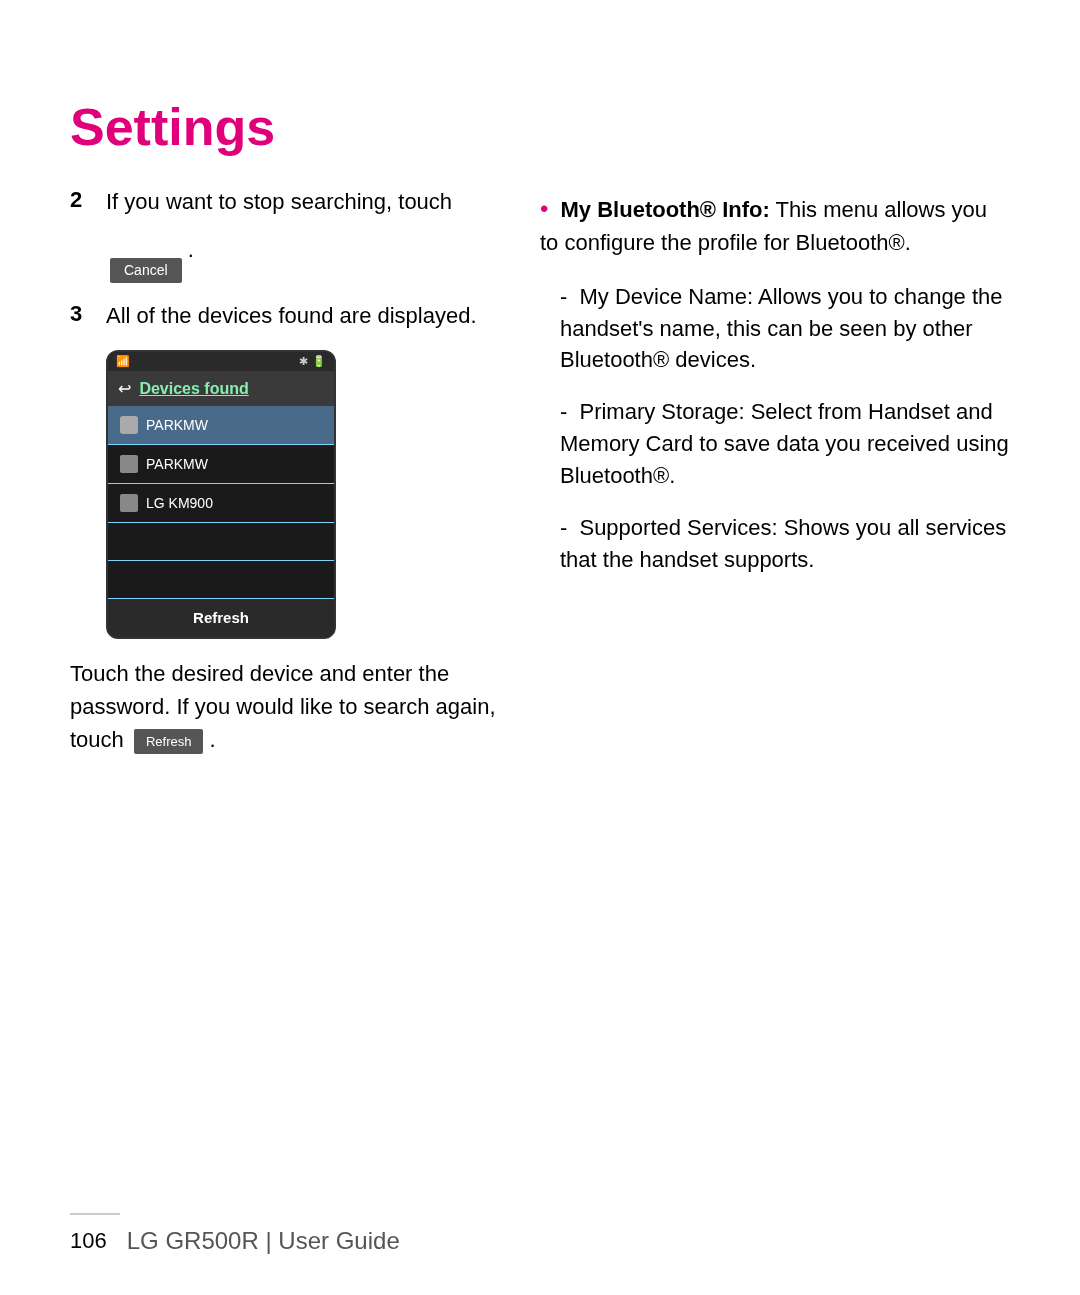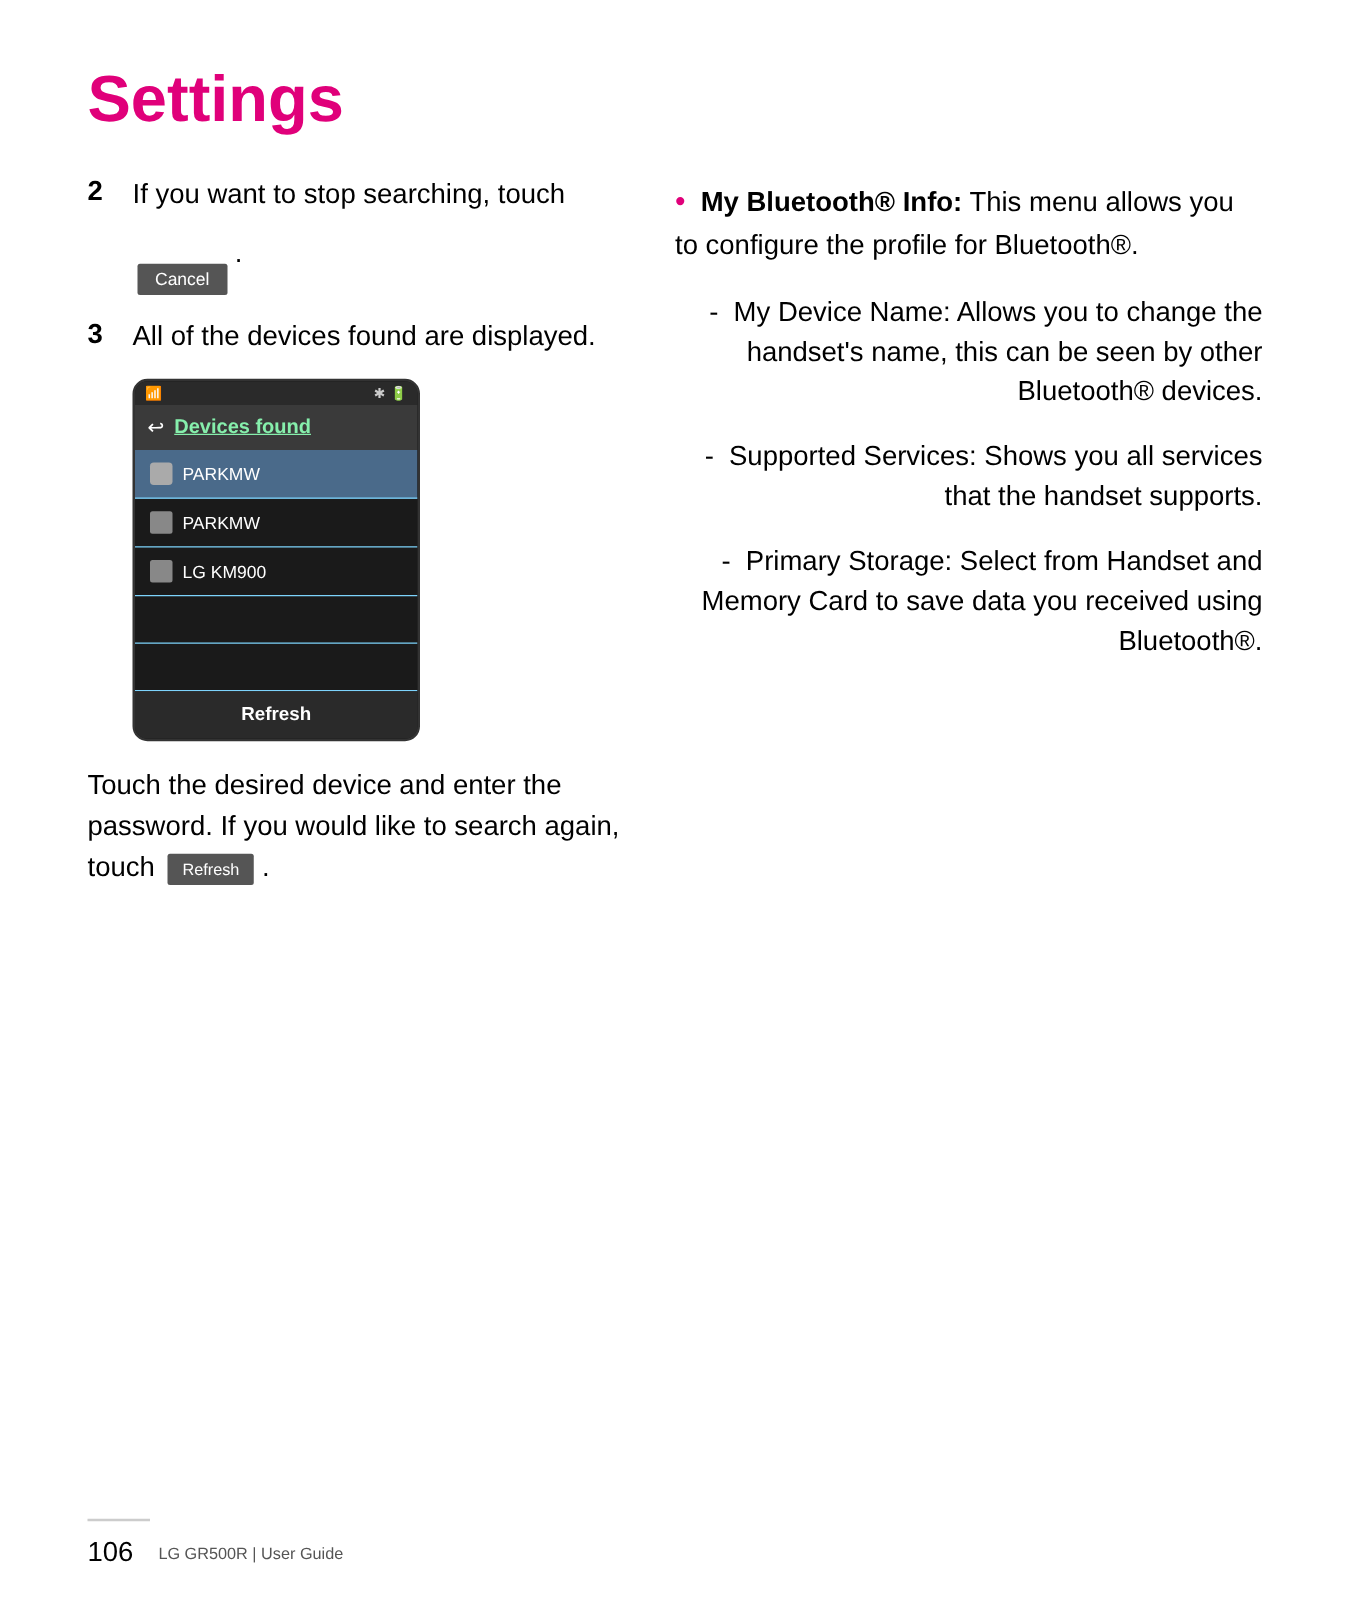--- a/index.html
+++ b/index.html
@@ -10,20 +10,21 @@
       min-height: 1295px;
       padding: 50px 70px 40px 70px;
       position: relative;
     }
 
     h1.settings-title {
       font-size: 52px;
       font-weight: bold;
       color: #e0007a;
       margin-bottom: 30px;
+      margin-top: 47px;
     }
 
     .main-content {
       display: flex;
       gap: 40px;
     }
 
     .left-col {
       flex: 0 0 430px;
     }
@@ -194,21 +195,20 @@
     .bullet-item .bold-label {
       font-weight: bold;
     }
 
     .sub-bullet {
       margin-left: 20px;
       margin-bottom: 20px;
       font-size: 22px;
       line-height: 1.45;
       color: #000;
-      text-align: right;
     }
 
     .sub-bullet .dash {
       margin-right: 6px;
     }
 
     .footer-bar {
       position: absolute;
       bottom: 40px;
       left: 0;
@@ -226,21 +226,21 @@
       margin-bottom: 8px;
     }
 
     .page-num {
       font-size: 22px;
       color: #000;
       margin-right: 4px;
     }
 
     .footer-brand {
-      font-size: 13px;
+      font-size: 24px;
       color: #e0007a;
     }
 
     .footer-brand span {
       color: #555;
     }
   </style>
 </head>
 <body>
 
@@ -319,28 +319,28 @@
     </div>
 
     <div class="sub-bullet">
       <span class="dash">-</span>
       <span class="bold-label">My Device Name:</span>
       <span> Allows you to change the handset's name, this can be seen by other Bluetooth® devices.</span>
     </div>
 
     <div class="sub-bullet">
       <span class="dash">-</span>
+      <span class="bold-label">Primary Storage:</span>
+      <span> Select from Handset and Memory Card to save data you received using Bluetooth®.</span>
+    </div>
+
+    <div class="sub-bullet">
+      <span class="dash">-</span>
       <span class="bold-label">Supported Services:</span>
       <span> Shows you all services that the handset supports.</span>
-    </div>
-
-    <div class="sub-bullet">
-      <span class="dash">-</span>
-      <span class="bold-label">Primary Storage:</span>
-      <span> Select from Handset and Memory Card to save data you received using Bluetooth®.</span>
     </div>
 
   </div>
 </div>
 
 <div class="footer-bar">
   <div style="display:flex; flex-direction:column; align-items:flex-start; gap:4px;">
     <div class="footer-line"></div>
     <div style="display:flex; align-items:center; gap:16px;">
       <span class="page-num">106</span>

